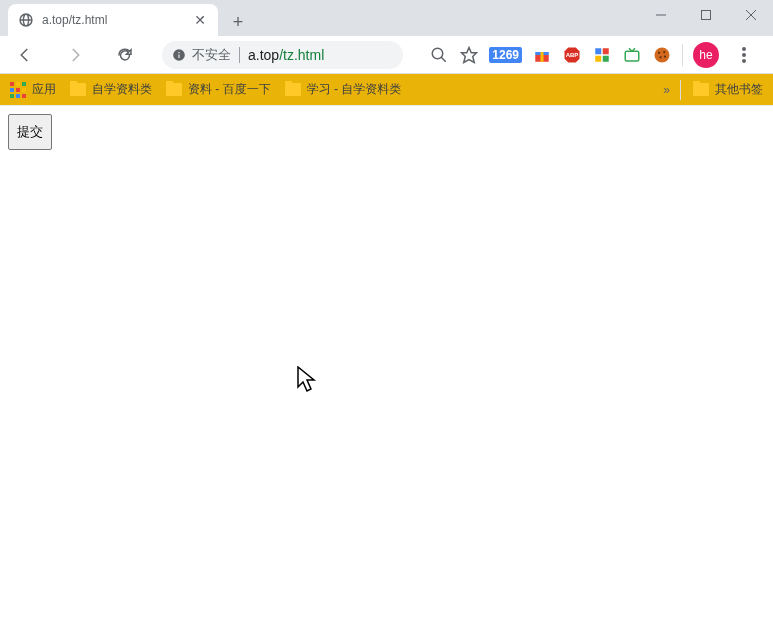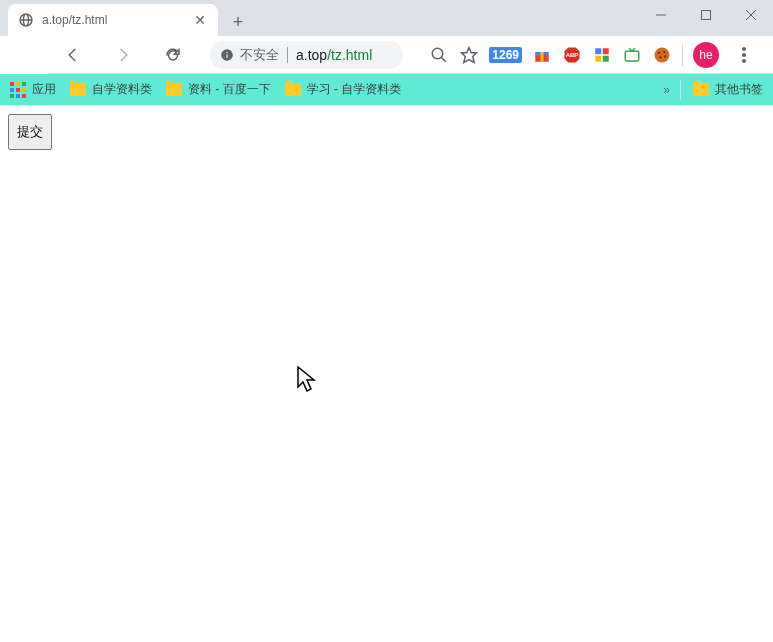--- a/index.html
+++ b/index.html
@@ -89,21 +89,20 @@
 
     
     .toolbar {
       height: 38px;
       background: #fff;
       display: flex;
       align-items: center;
       padding: 0 8px;
       gap: 16px;
       border-bottom: 1px solid #e0e0e0;
-      margin-left: 48px;
     }
     .nav-btn {
       width: 34px;
       height: 30px;
       display: flex;
       align-items: center;
       justify-content: center;
       cursor: pointer;
       border-radius: 50%;
     }
@@ -182,21 +181,21 @@
       display: flex;
       align-items: center;
       justify-content: center;
       cursor: pointer;
     }
     .menu-dots svg { fill: #5f6368; }
 
     
     .bookmarks {
       height: 32px;
-      background: #5eead4;
+      background: #eab308;
       display: flex;
       align-items: center;
       padding: 0 10px;
       gap: 14px;
       font-size: 12px;
       color: #3c4043;
       border-bottom: 1px solid #e8e8e8;
     }
     .bk-item {
       display: flex;

